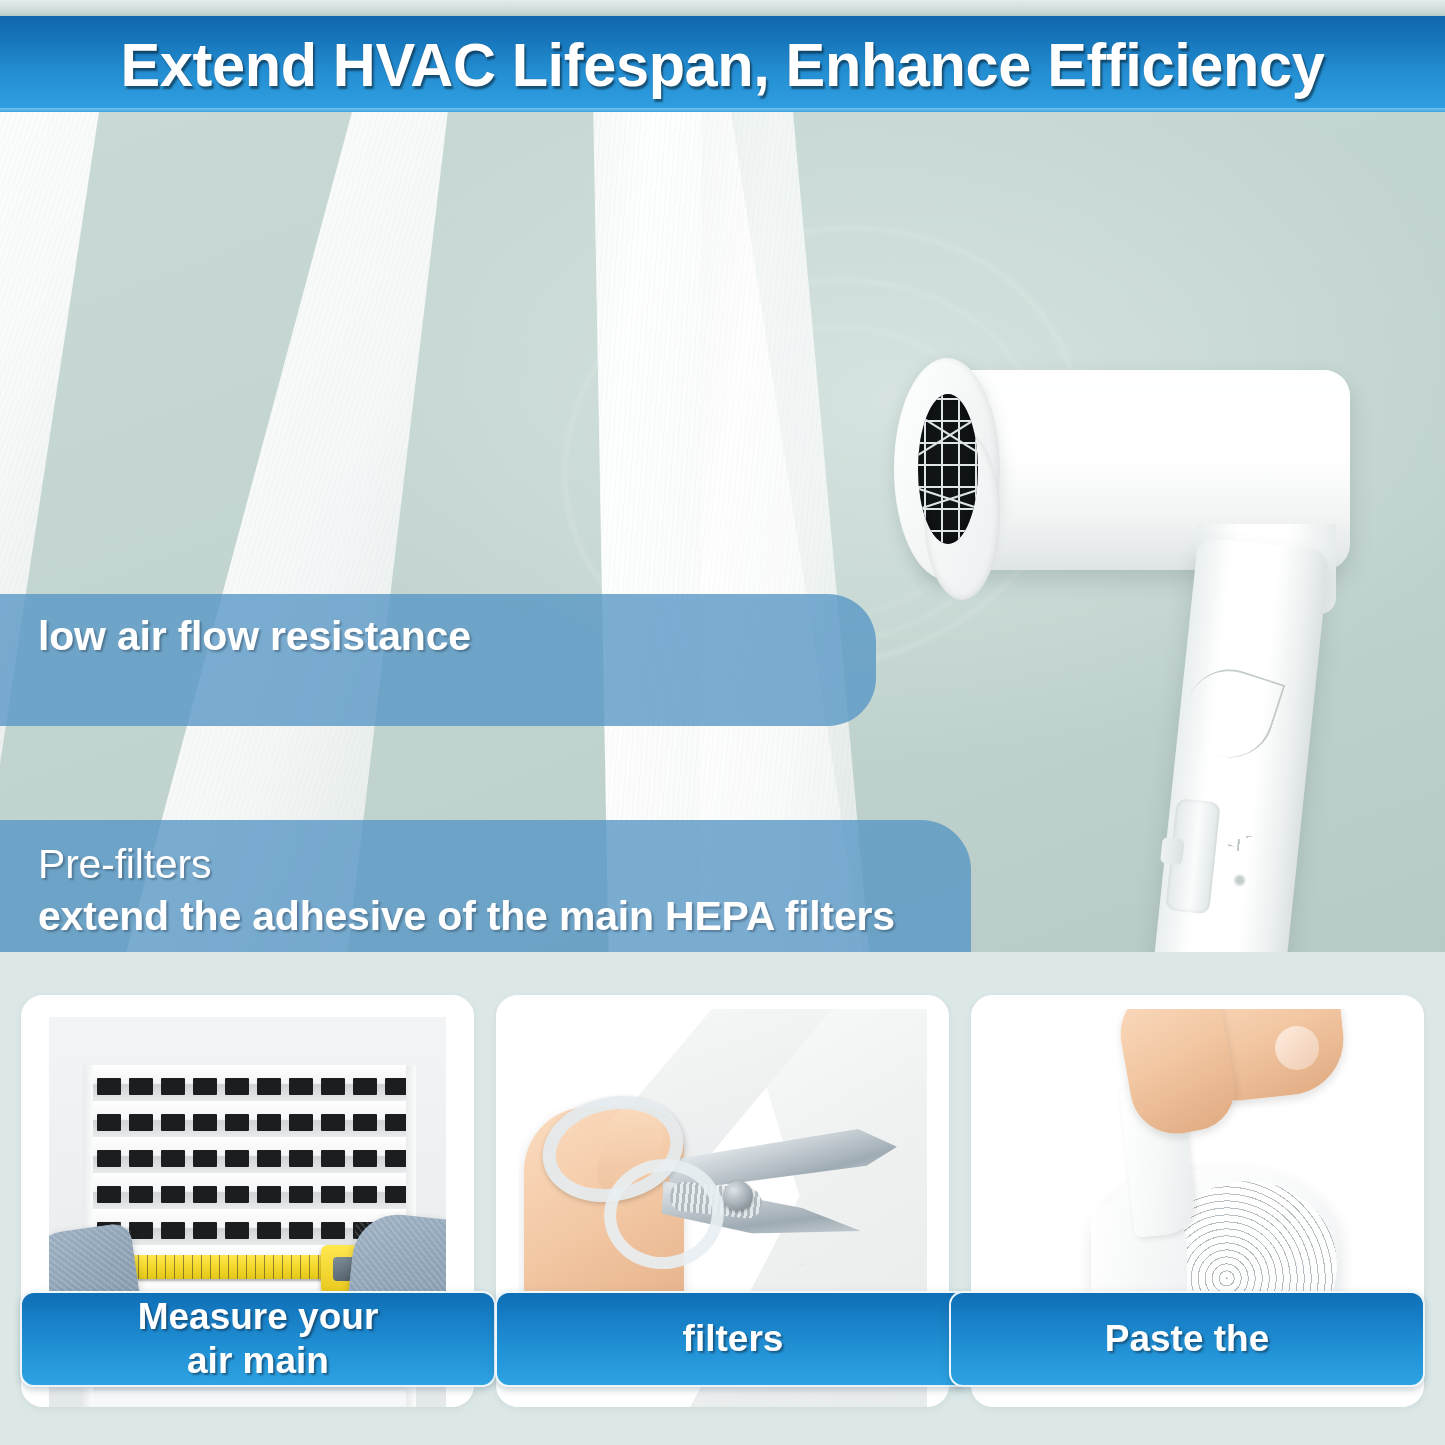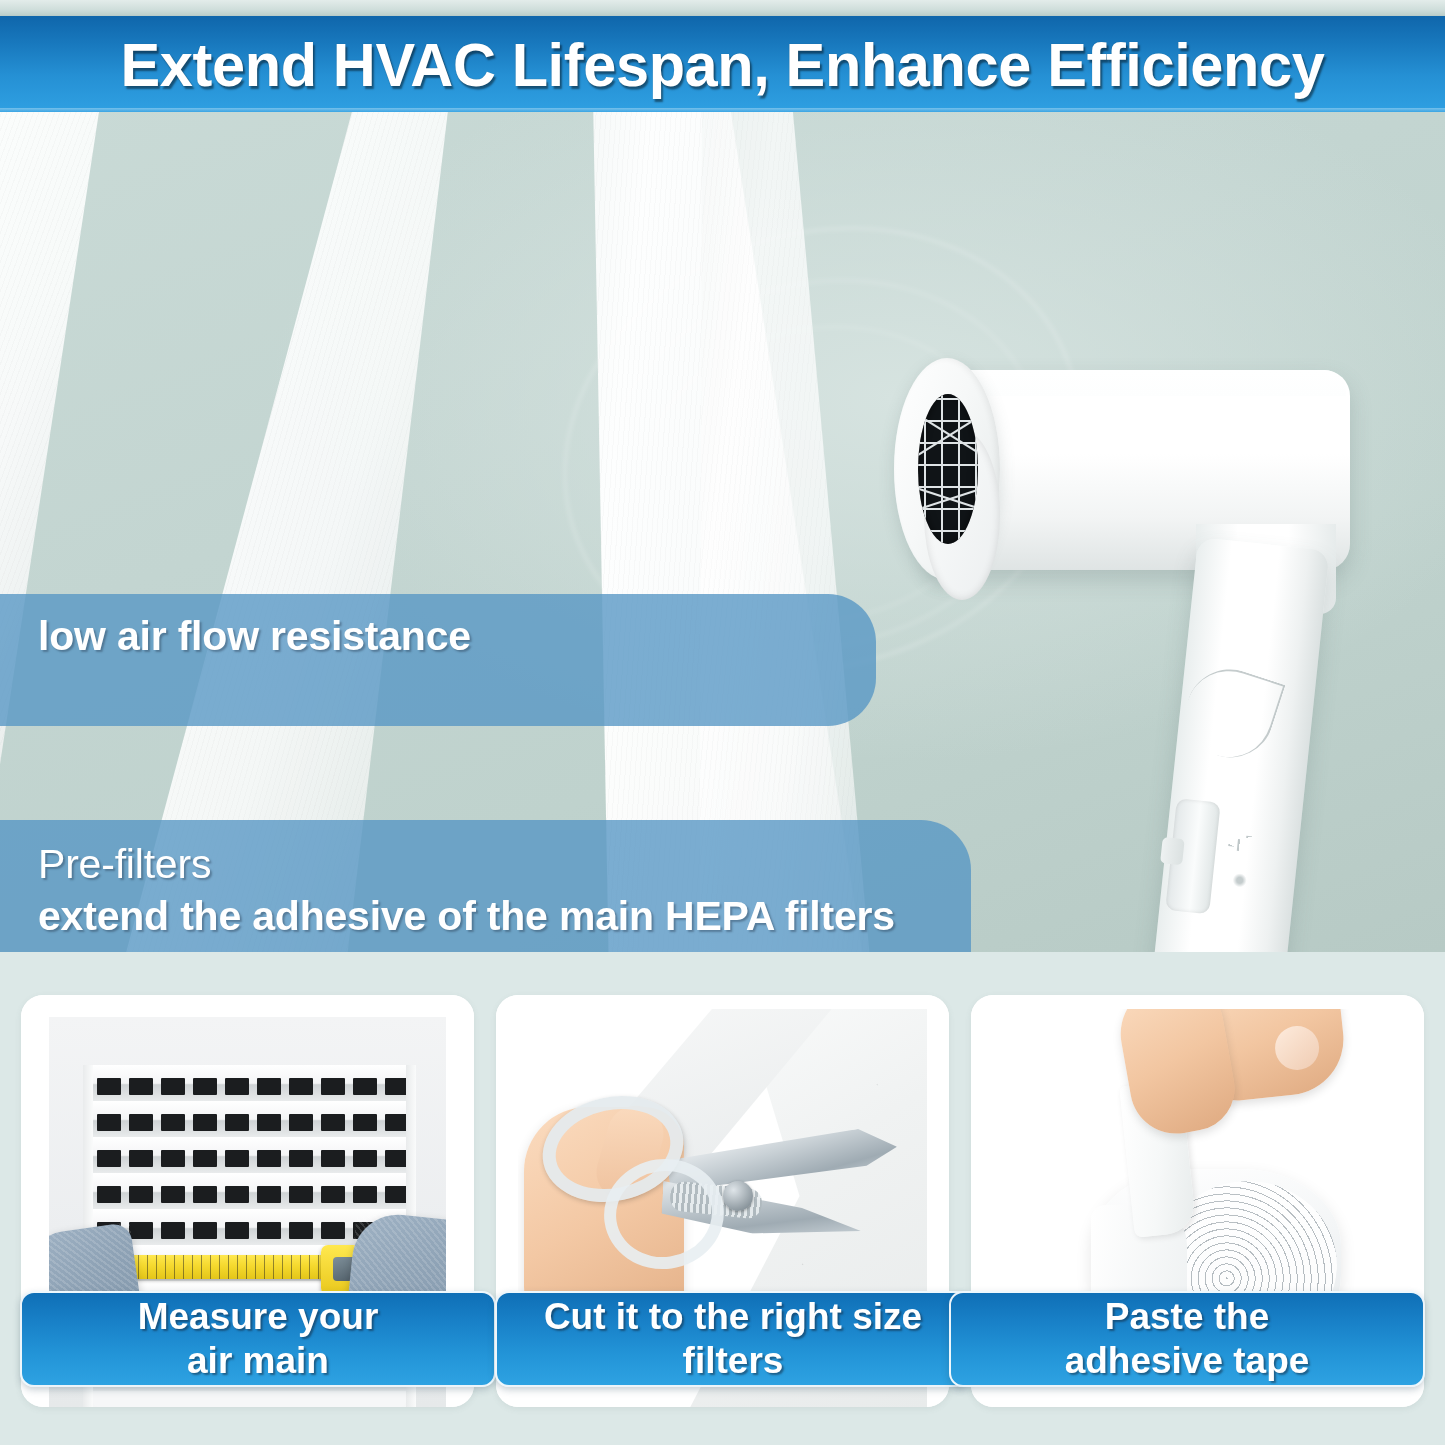--- a/index.html
+++ b/index.html
@@ -725,39 +725,37 @@
             <div class="thumb2"></div>
             <div class="blade blade-upper"></div>
             <div class="blade blade-lower"></div>
             <div class="blade-serr"></div>
             <div class="pivot"></div>
             <div class="scissor-ring"></div>
             <div class="scissor-ring2"></div>
           </div>
         </div>
         <div class="caption">
-          <span class="cl">Cut it to the right size</span>
           <span class="cl">filters</span>
         </div>
       </div>
 
       <div class="card">
         <div class="card-photo">
           <div class="tape-wrap">
             <div class="roll"></div>
             <div class="roll-coils"></div>
             <div class="roll-face"></div>
             <div class="tape-strip"></div>
             <div class="finger finger-index"></div>
             <div class="finger finger-thumb">
               <div class="finger-nail"></div>
             </div>
           </div>
         </div>
         <div class="caption shift-left">
           <span class="cl">Paste the</span>
-          <span class="cl">adhesive tape</span>
         </div>
       </div>
 
     </div>
   </div>
 </div>
 
 </body></html>

